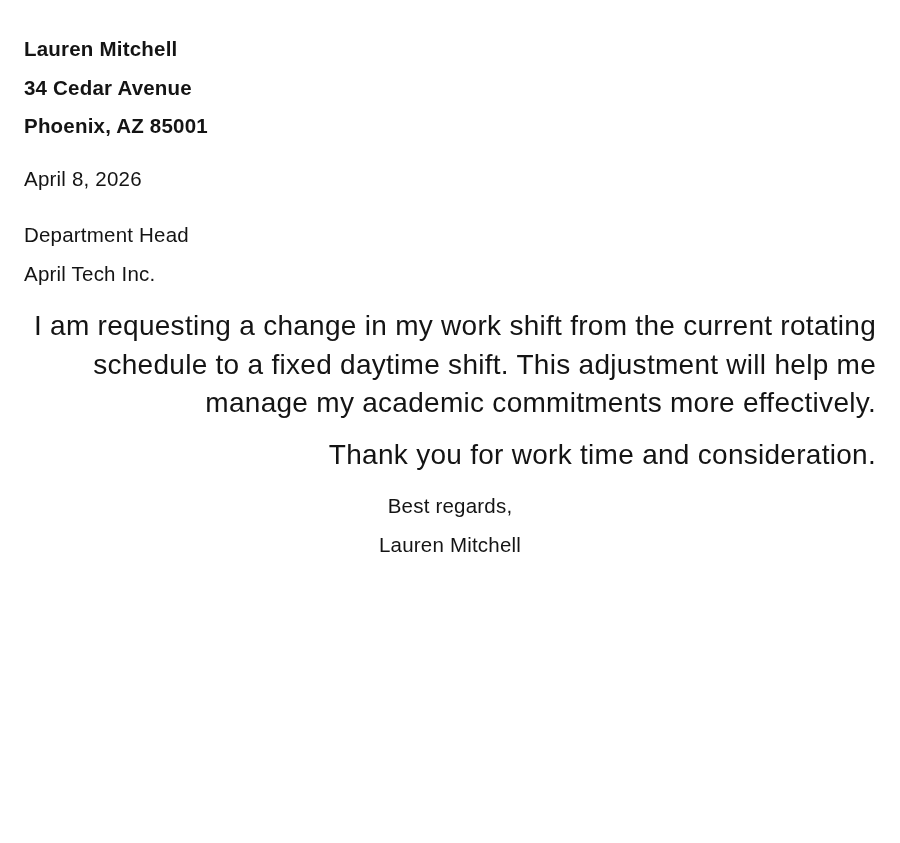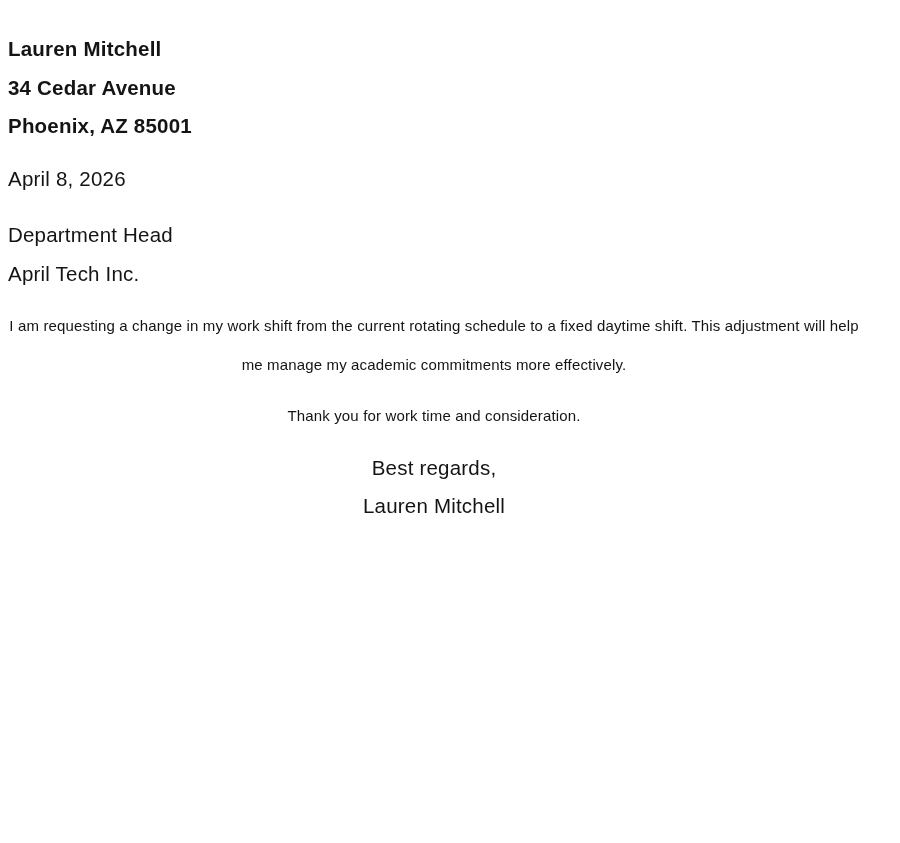--- a/index.html
+++ b/index.html
@@ -15,21 +15,21 @@
     font-family: "Liberation Sans", sans-serif;
     color: #141414;
     -webkit-font-smoothing: antialiased;
   }
 
   .page {
     box-sizing: border-box;
     width: 900px;
     height: 843px;
     background: #ffffff;
-    padding: 30px 24px 0 8px;
+    padding: 30px 24px 0 24px;
   }
 
   .letter {
     width: 852px;
   }
 
   
   .block {
     margin: 0 0 13px 0;
   }
@@ -45,25 +45,25 @@
     white-space: pre-wrap;
   }
 
   .bold .line,
   .line.bold {
     font-weight: 700;
   }
 
   
   .para {
-    font-size: 15px;
+    font-size: 28px;
     line-height: 38.5px;
     letter-spacing: 0.01em;
     margin: 0 0 13px 0;
-    text-align: center;
+    text-align: right;
     max-width: 856px;
   }
 
   .sender-block   { margin-bottom: 14px; }
   .date-block     { margin-bottom: 14px; }
   .recipient-block{ margin-bottom: 14px; margin-top: 18px; }
   .subject-block  { margin-bottom: 14px; }
   .salutation-block { margin-bottom: 14px; }
   .closing-block  { margin-bottom: 0; }
 </style>

